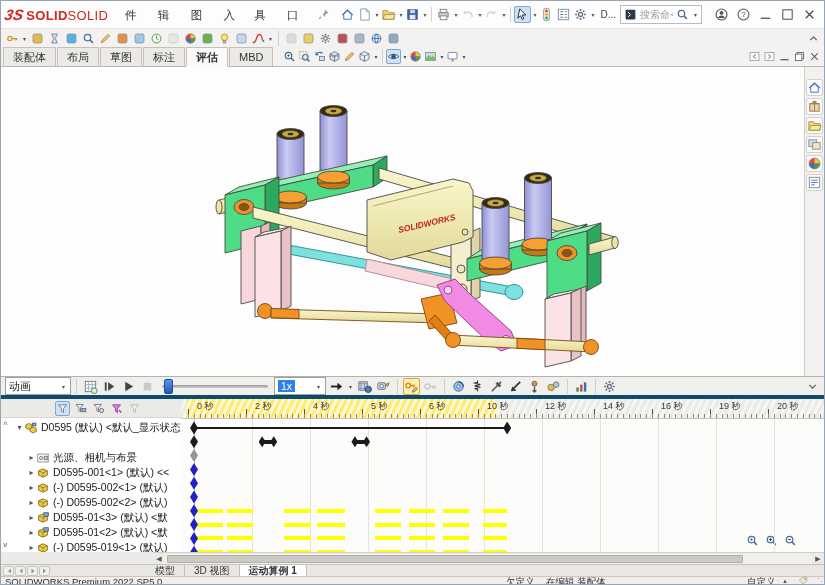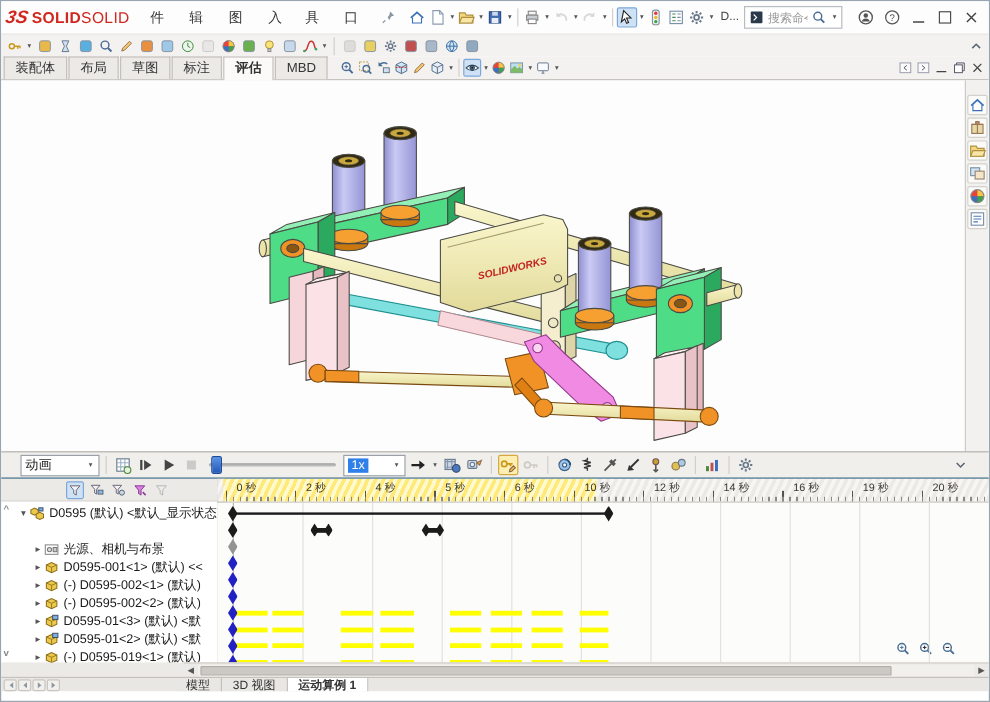--- a/index.html
+++ b/index.html
@@ -39,21 +39,21 @@
 .tab{height:19px;line-height:18px;padding:0 9px;font-size:11px;color:#333;background:#eceae7;border:1px solid #c4c1bc;border-bottom:none;margin-right:1px;cursor:default;white-space:nowrap}
 .tab.active{background:#fbfaf9;font-weight:bold;height:20px;margin-bottom:-1px;border-bottom:1px solid #fbfaf9}
 #headsup{display:flex;align-items:center;margin-left:8px;height:100%}
 #doc-controls{margin-left:auto;display:flex;align-items:center;height:100%}
 
 .main{position:absolute;left:0;top:66px;width:100%;height:309px;background:#fdfdfe}
 .taskpane{position:absolute;right:0;top:0;width:20px;height:100%;background:#f2f1ef;border-left:1px solid #cfccc7;display:flex;flex-direction:column;align-items:center;padding-top:12px;gap:2px}
 .taskpane .ic{background:#fafaf9;border:1px solid #d4d1cc}
 #model{position:absolute;left:0;top:0}
 
-.motionbar{position:absolute;left:0;top:375px;width:100%;height:23px;background:#f1efec;border-top:1px solid #b5b2ad;border-bottom:1px solid #0c4a6e;display:flex;align-items:center;padding:0 16px;gap:2px}
+.motionbar{position:absolute;left:0;top:375px;width:100%;height:23px;background:#f1efec;border-top:1px solid #b5b2ad;border-bottom:4px solid #0c4a6e;display:flex;align-items:center;padding:0 4px;gap:2px}
 .combo{height:18px;border:1px solid #9aa0a8;background:#fff;display:flex;align-items:center;padding:0 3px;gap:2px;font-size:11px}
 .combo .caret{margin-left:auto}
 #study-combo{width:66px}
 #speed-combo{width:52px}
 #speed-combo .sel{background:#2f80e8;color:#fff;padding:0 3px;font-size:10.5px}
 .mtrack{position:relative;width:106px;height:15px;margin:0 4px}
 .mtrack::before{content:"";position:absolute;left:0;right:0;top:6px;height:3px;background:linear-gradient(#9a9a9a,#cfcfcf);border-radius:2px}
 .mthumb{position:absolute;left:2px;top:0;width:9px;height:15px;background:linear-gradient(#5a95e8,#2458b8);border:1px solid #1a4a9a;border-radius:2px}
 #mb-collapse{margin-left:auto}
 
@@ -1065,14 +1065,26 @@
           </svg>
         </div>
       </span>
     <span id="dtabs" style="display:flex;align-items:stretch;margin-left:94px">
         <div class="dtab">模型</div>
         <div class="dtab">3D 视图</div>
         <div class="dtab active">运动算例 1</div>
       </span>
   </div>
 
+  <div class="statusbar">
+    <span class="st-product">SOLIDWORKS Premium 2022 SP5.0</span>
+    <span class="st-def">欠定义</span>
+    <span class="st-edit">在编辑 装配体</span>
+    <span class="st-custom">自定义</span>
+    <span class="st-caret">▲</span>
+    <span class="st-tag" id="st-tag"><svg viewBox="0 0 16 16">
+          <path d="M2 7l6-5h6v6l-6 5z" fill="#f0e8c0" stroke="#999"></path>
+          <circle cx="11.5" cy="4.5" r="1.2" fill="#fff" stroke="#888"></circle>
+        </svg></span>
+    <span class="st-grip">⋱</span>
+  </div>
 
 </div>
 
 </body></html>

